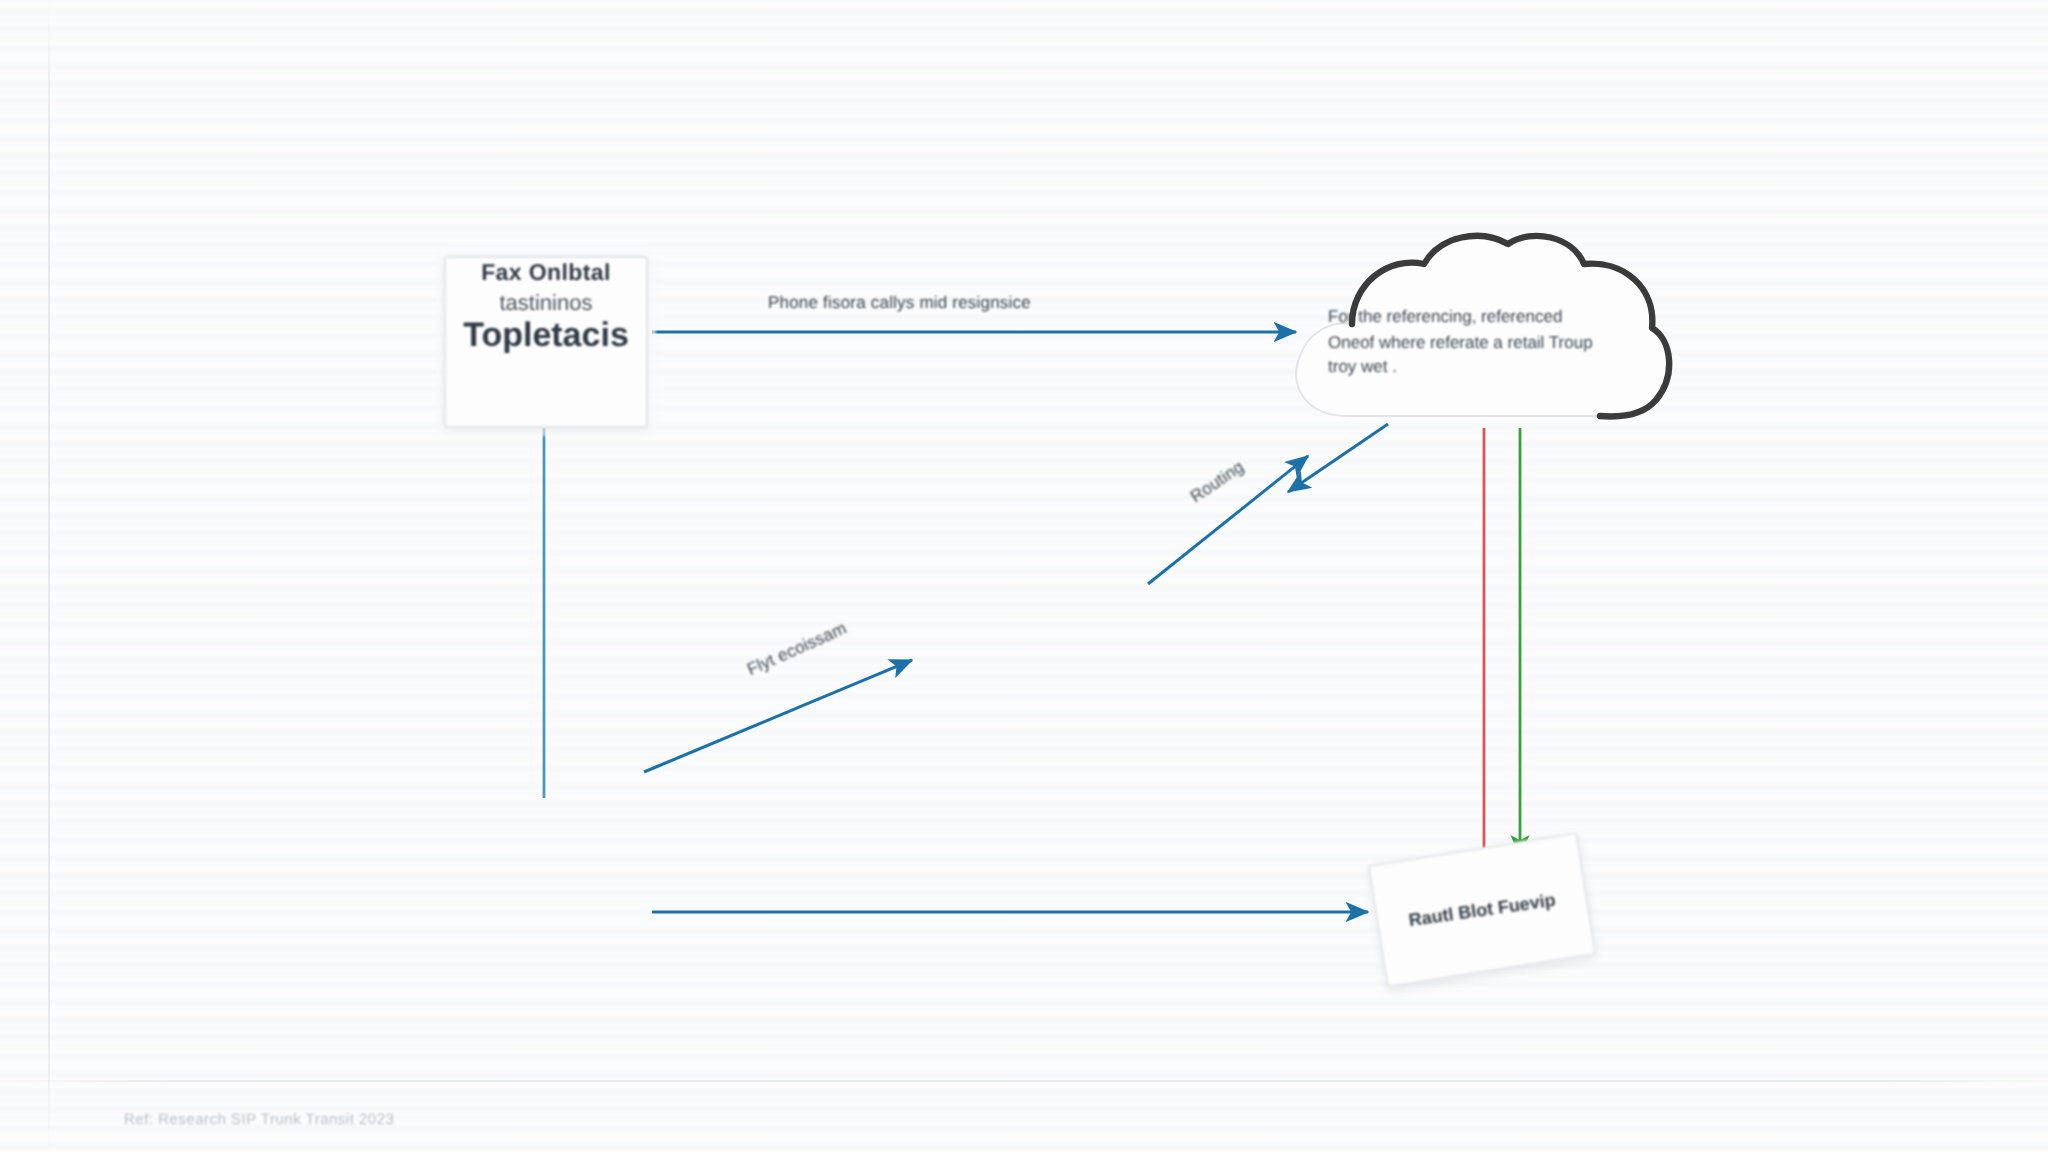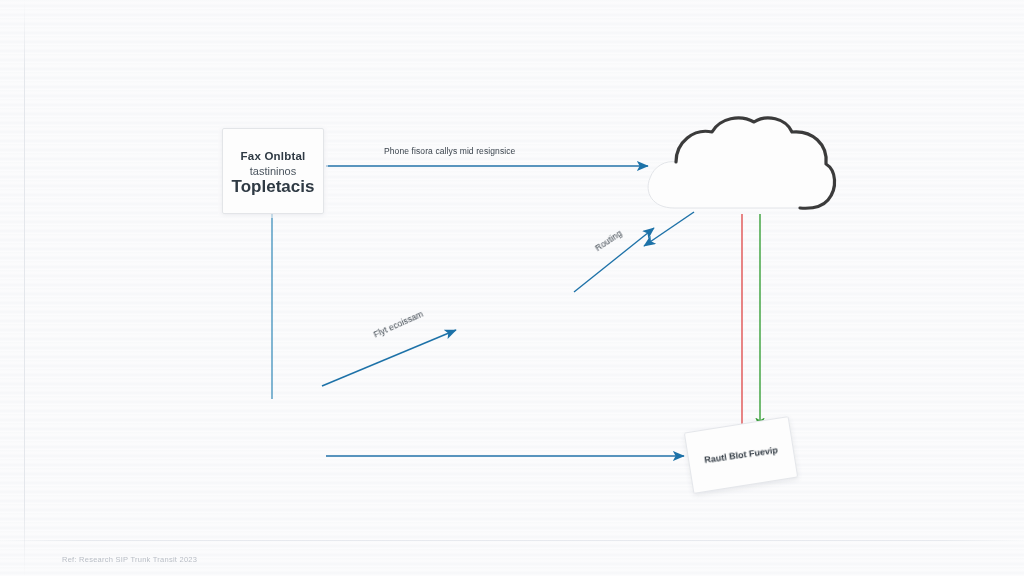--- a/index.html
+++ b/index.html
@@ -30,21 +30,21 @@
   }
 
   
   .node-box{
     position:absolute;
     background:#fdfdfd;
     border:1px solid #e3e5e8;
     border-radius:2px;
     box-shadow:0 1px 4px rgba(90,100,115,.10), 0 0 0 4px rgba(250,250,251,.6);
     display:flex;flex-direction:column;
-    align-items:center;justify-content:center;
+    align-items:center;justify-content:flex-start;
     text-align:center;
     color:#2f3a44;
     filter:blur(.45px);
   }
   .node-box .l1{font-size:11.5px;font-weight:700;letter-spacing:.2px;line-height:16px;}
   .node-box .l2{font-size:11px;font-weight:400;line-height:15px;color:#4a545e;}
   .node-box .l3{font-size:17px;font-weight:600;line-height:16px;}
 
   #box-top{left:222px;top:128px;width:100px;height:84px;}
   #box-bottom{left:222px;top:400px;width:100px;height:84px;}
@@ -146,20 +146,25 @@
                C196,58 198,76 188,88
                C182,95 172,97 160,96 Z" fill="#fdfdfd" stroke="#e2e4e8" stroke-width="1" filter="url(#soften)"></path>
       <path d="M36,50
                C36,30 54,16 72,20
                C80,6 100,2 114,10
                C126,2 146,6 152,20
                C172,18 188,32 186,52
                C196,58 198,76 188,88
                C182,95 172,97 160,96" fill="none" stroke="#2b2b2b" stroke-width="3.2" stroke-linecap="round" stroke-linejoin="round" opacity="0.92"></path>
     </svg>
+    <div class="cloud-text">
+      <div>For the referencing, referenced</div>
+      <div>Oneof where referate a retail Troup</div>
+      <div>troy wet .</div>
+    </div>
   </div>
 
   <div class="node-box" id="box-top">
     <div class="l1">Fax Onlbtal</div>
     <div class="l2">tastininos</div>
     <div class="l3">Topletacis</div>
   </div>
 
 
   <div id="box-tilt">

